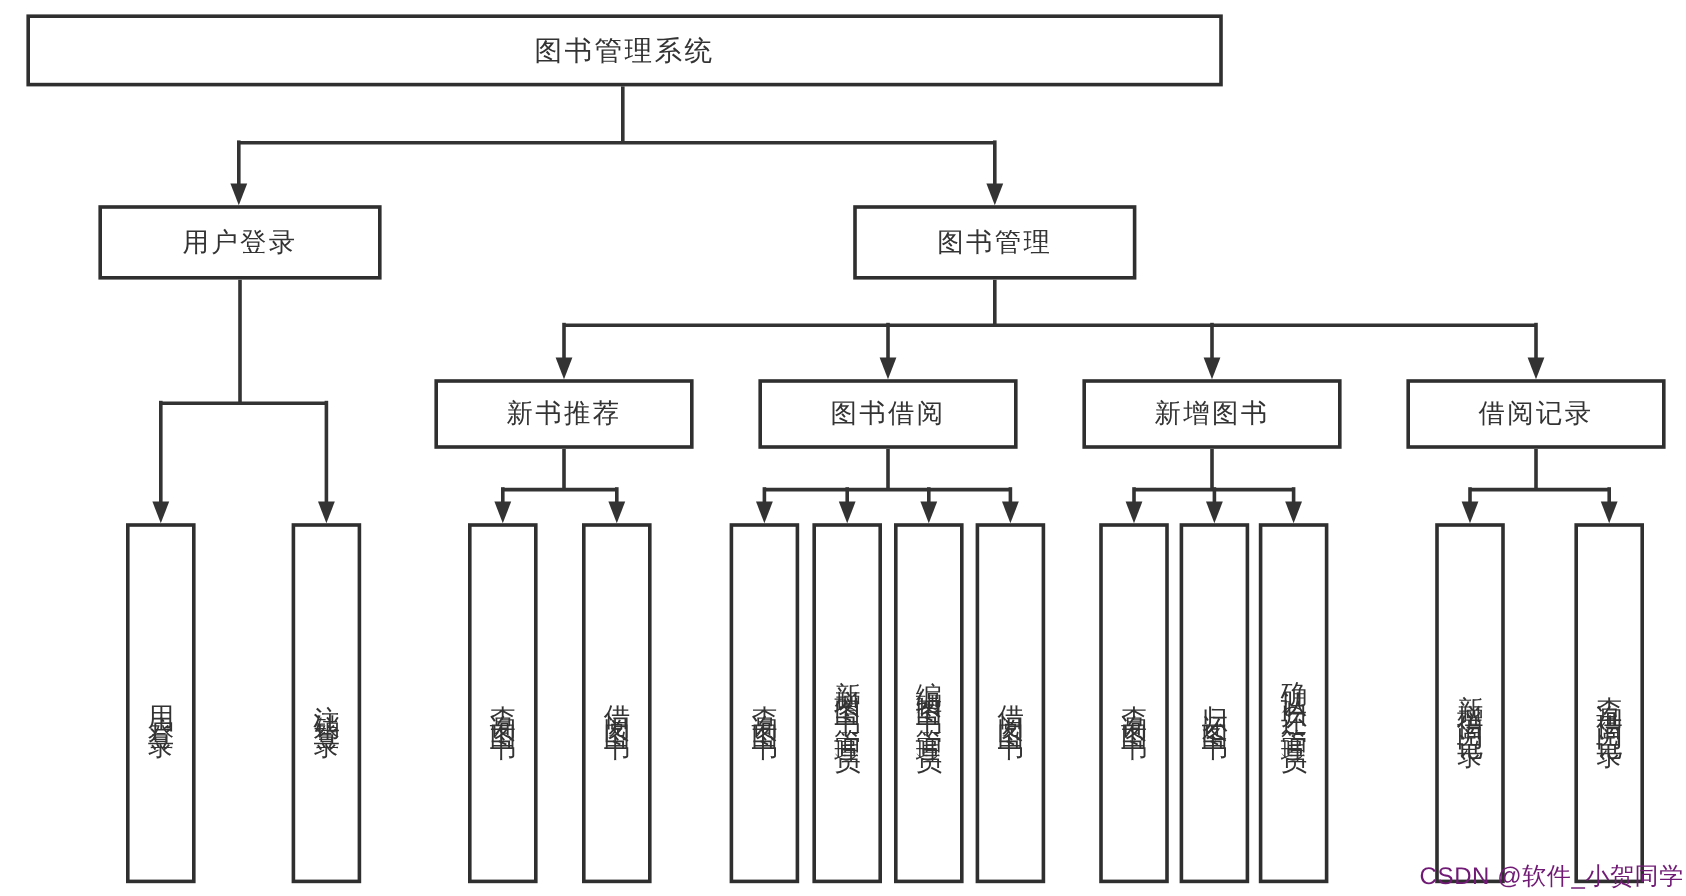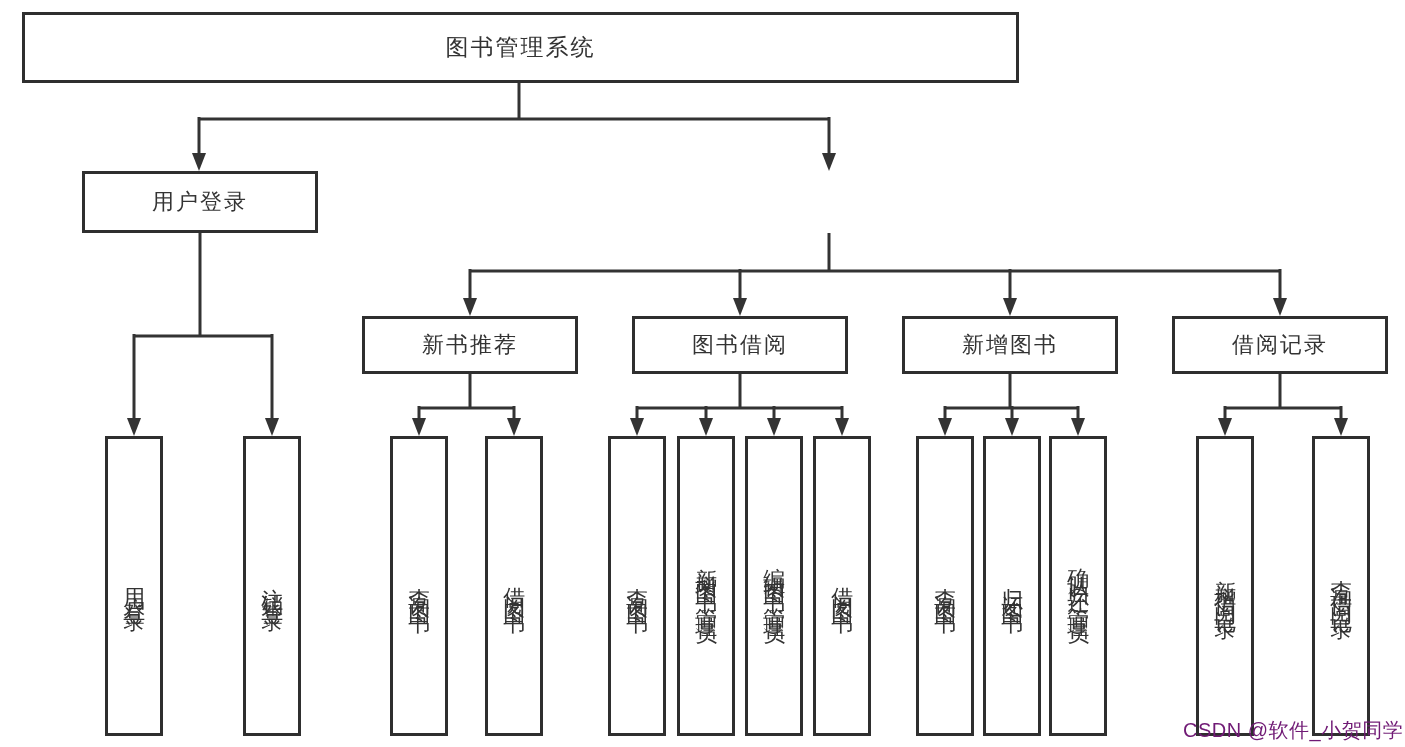--- a/index.html
+++ b/index.html
@@ -131,27 +131,30 @@
       <polygon points="767,418 781,418 774,436"></polygon>
       <polygon points="835,418 849,418 842,436"></polygon>
       <polygon points="938,418 952,418 945,436"></polygon>
       <polygon points="1005,418 1019,418 1012,436"></polygon>
       <polygon points="1071,418 1085,418 1078,436"></polygon>
       <polygon points="1218,418 1232,418 1225,436"></polygon>
       <polygon points="1334,418 1348,418 1341,436"></polygon>
     </g>
   </svg>
 
-  <div class="box root" style="left:22px;top:12px;width:997px;height:71px">
+  <div class="box root" style="left:22px;top:12px;width:997px;height:60px">
     <span class="hlabel">图书管理系统</span>
   </div>
 
   <div class="box" style="left:82px;top:171px;width:236px;height:62px">
     <span class="hlabel">用户登录</span>
   </div>
+  <div class="box" style="left:711px;top:171px;width:236px;height:62px">
+    <span class="hlabel">图书管理</span>
+  </div>
 
   <div class="box" style="left:632px;top:316px;width:216px;height:58px">
     <span class="hlabel">图书借阅</span>
   </div>
   <div class="box" style="left:362px;top:316px;width:216px;height:58px">
     <span class="hlabel">新书推荐</span>
   </div>
   <div class="box" style="left:902px;top:316px;width:216px;height:58px">
     <span class="hlabel">新增图书</span>
   </div>

